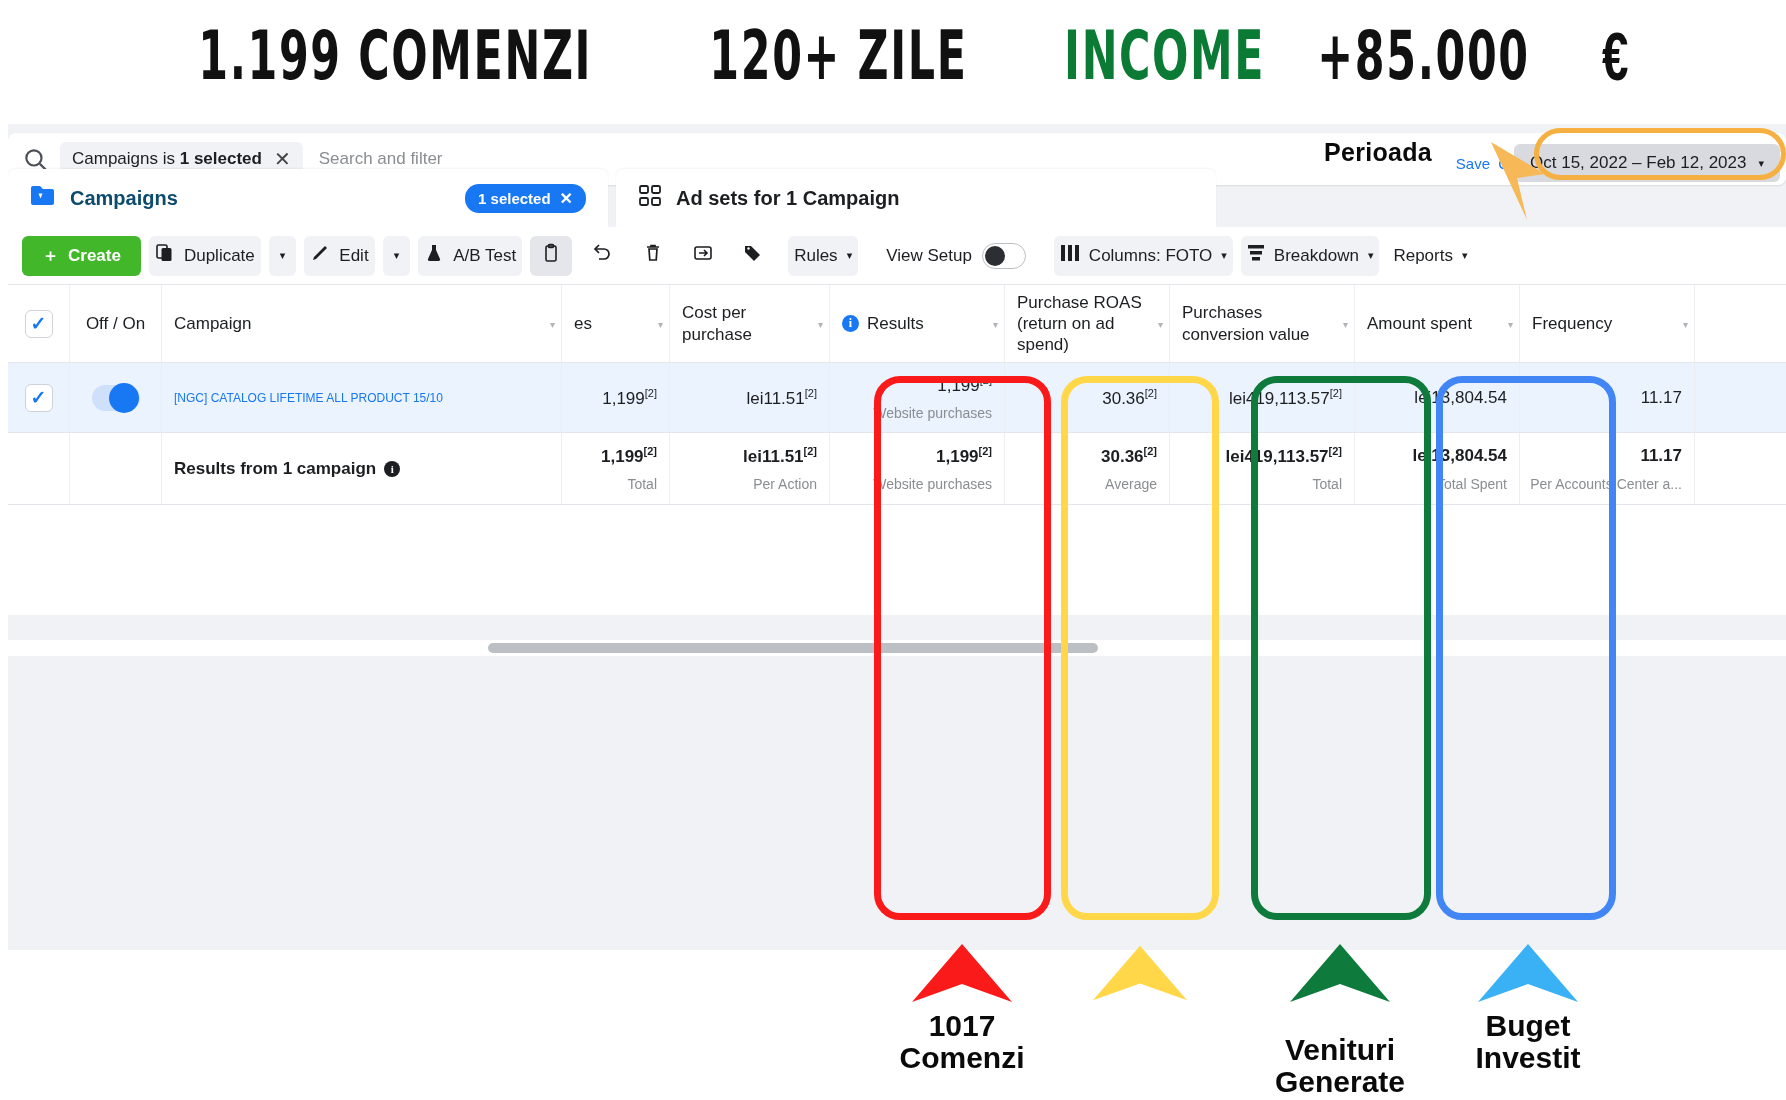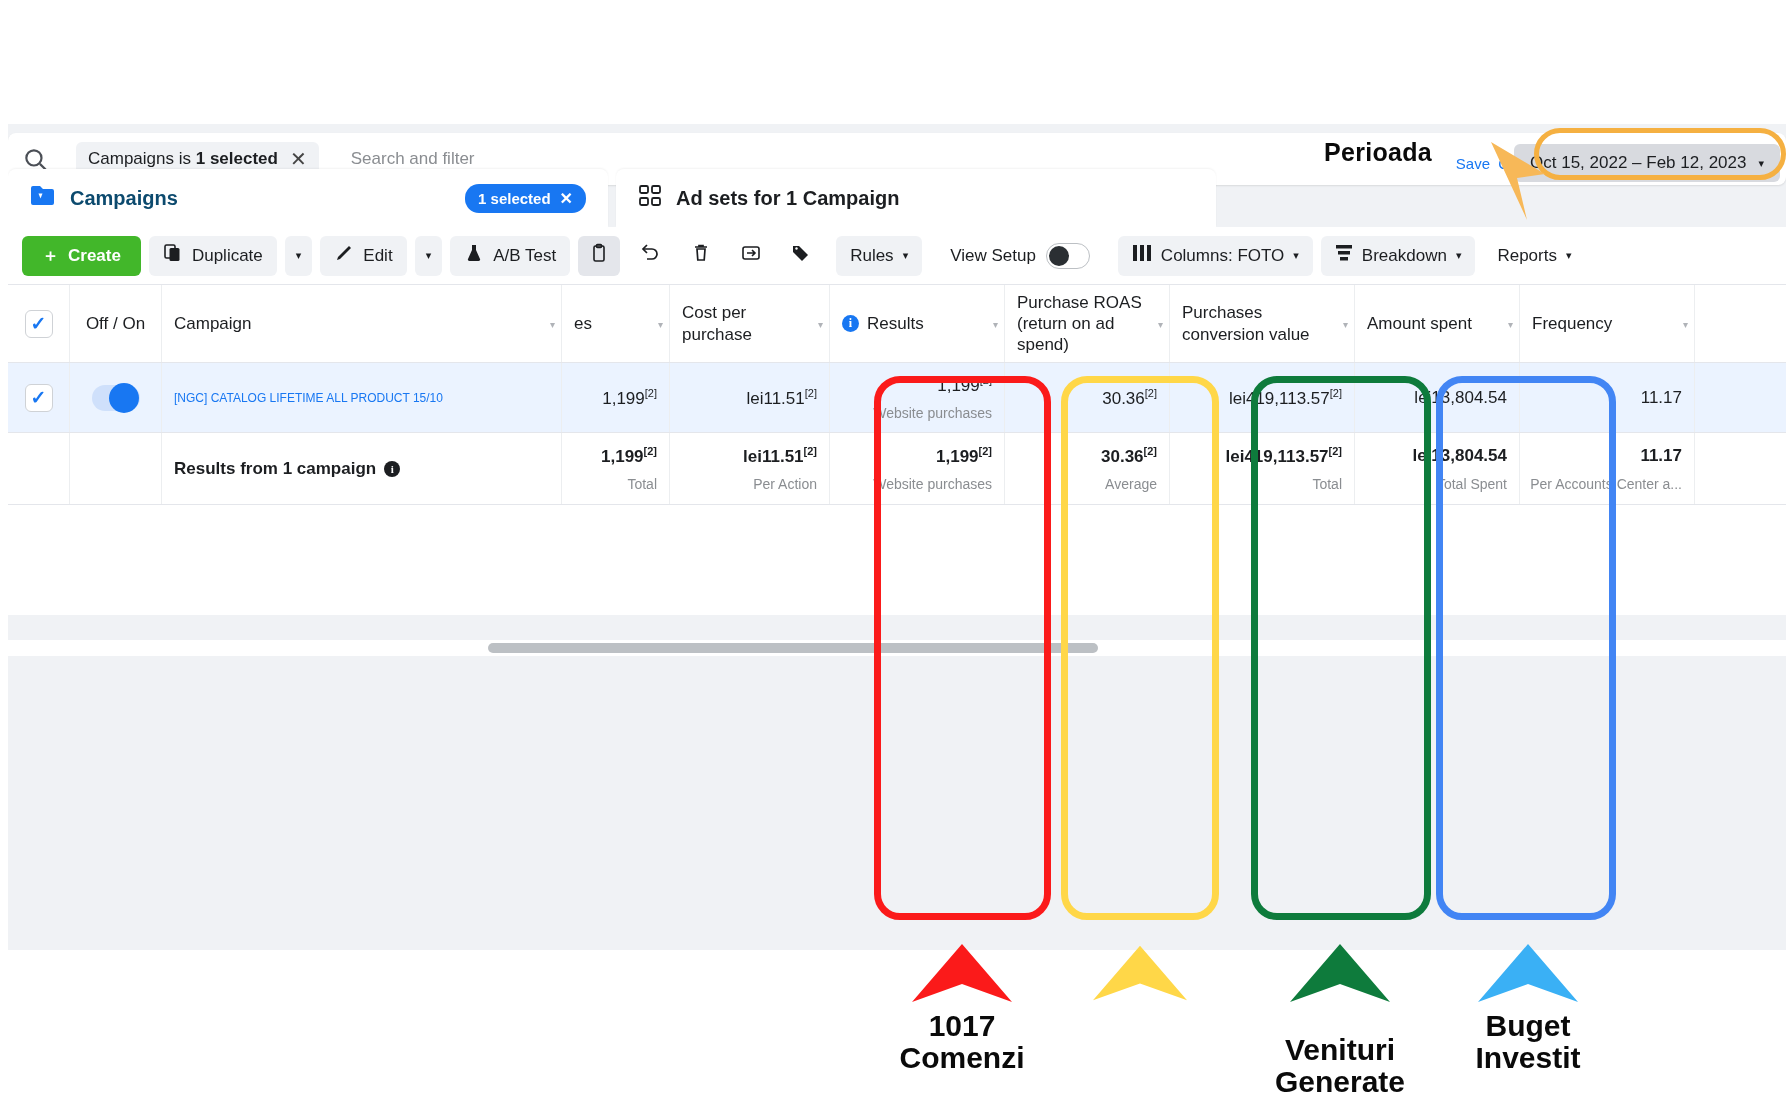--- a/index.html
+++ b/index.html
@@ -38,21 +38,21 @@
     font-family: "Liberation Sans", sans-serif; font-weight: 700;
     font-size: 128px; letter-spacing: 4px; color: rgba(120,160,230,0.15);
     white-space: nowrap; text-align:center; pointer-events:none;
     -webkit-text-stroke: 3px rgba(120,160,230,0.16); color: transparent;
   }
 
   
   .searchbar {
     position:absolute; left:0; top:9px; width:1778px; height:52px;
     background:#fff; border-radius:8px; display:flex; align-items:center;
-    padding:0 14px; box-shadow:0 1px 2px rgba(0,0,0,.10);gap:16px;
+    padding:0 14px; box-shadow:0 1px 2px rgba(0,0,0,.10);
   }
   .s-icon { width:26px; height:26px; flex:0 0 26px; color:#4b4f56; }
   .chip {
     margin-left:12px; display:flex; align-items:center; gap:12px;
     background:#f0f2f5; border-radius:6px; padding:7px 12px;
     font-size:17px; color:#1c1e21; white-space:nowrap;
   }
   .chip b { font-weight:700; }
   .chip-x { font-size:20px; color:#444; line-height:1; cursor:pointer; }
   .s-placeholder { margin-left:16px; font-size:17px; color:#8a8d91; }
@@ -91,21 +91,21 @@
   }
   .sel-badge .x { font-size:16px; }
 
   
   .actionbar {
     position:absolute; left:0; top:103px; width:1778px; height:58px;
     background:#fff; display:flex; align-items:center; padding:0 14px; gap:8px;
     border-bottom:1px solid #e4e6eb;
   }
   .btn {
-    display:flex; align-items:center; gap:9px; height:40px; padding:0 14px;
+    display:flex; align-items:center; gap:9px; height:40px; padding:0 6px;
     border-radius:6px; background:#f0f2f5; font-size:17px; color:#1c1e21;
     white-space:nowrap; cursor:pointer;
   }
   .btn.create { background:#42b72a; color:#fff; font-weight:700; padding:0 20px; }
   .btn.icon-only { padding:0 11px; }
   .btn.plain { background:transparent; }
   .btn.sq { background:#e4e6eb; }
   .caret-s { font-size:11px; }
   .viewsetup { display:flex; align-items:center; gap:10px; font-size:17px; color:#1c1e21; margin-left:20px; }
   .toggle-pill {
@@ -192,20 +192,27 @@
   .ann {
     position:absolute; text-align:center; font-size:30px; font-weight:700;
     color:#0a0a0a; line-height:1.08; white-space:nowrap;
   }
 </style>
 </head>
 <body>
 
 <div id="stage">
 
+  <div class="headline">
+    <span class="hl-seg">1.199 COMENZI</span>
+    <span class="hl-seg">120+ ZILE</span>
+    <span class="hl-seg hl-green">INCOME</span>
+    <span class="hl-seg" style="margin-left:-40px">+85.000</span>
+    <span class="hl-euro">€</span>
+  </div>
 
   <div class="am">
     <div class="am-bg"></div>
     <div class="watermark">PERFORMANCEADS.RO</div>
 
     <div class="searchbar">
       <span class="s-icon">
         <svg viewBox="0 0 24 24" width="26" height="26" fill="none" stroke="#4b4f56" stroke-width="2">
           <circle cx="11" cy="11" r="7"></circle>
             <line x1="16.5" y1="16.5" x2="22" y2="22"></line>

